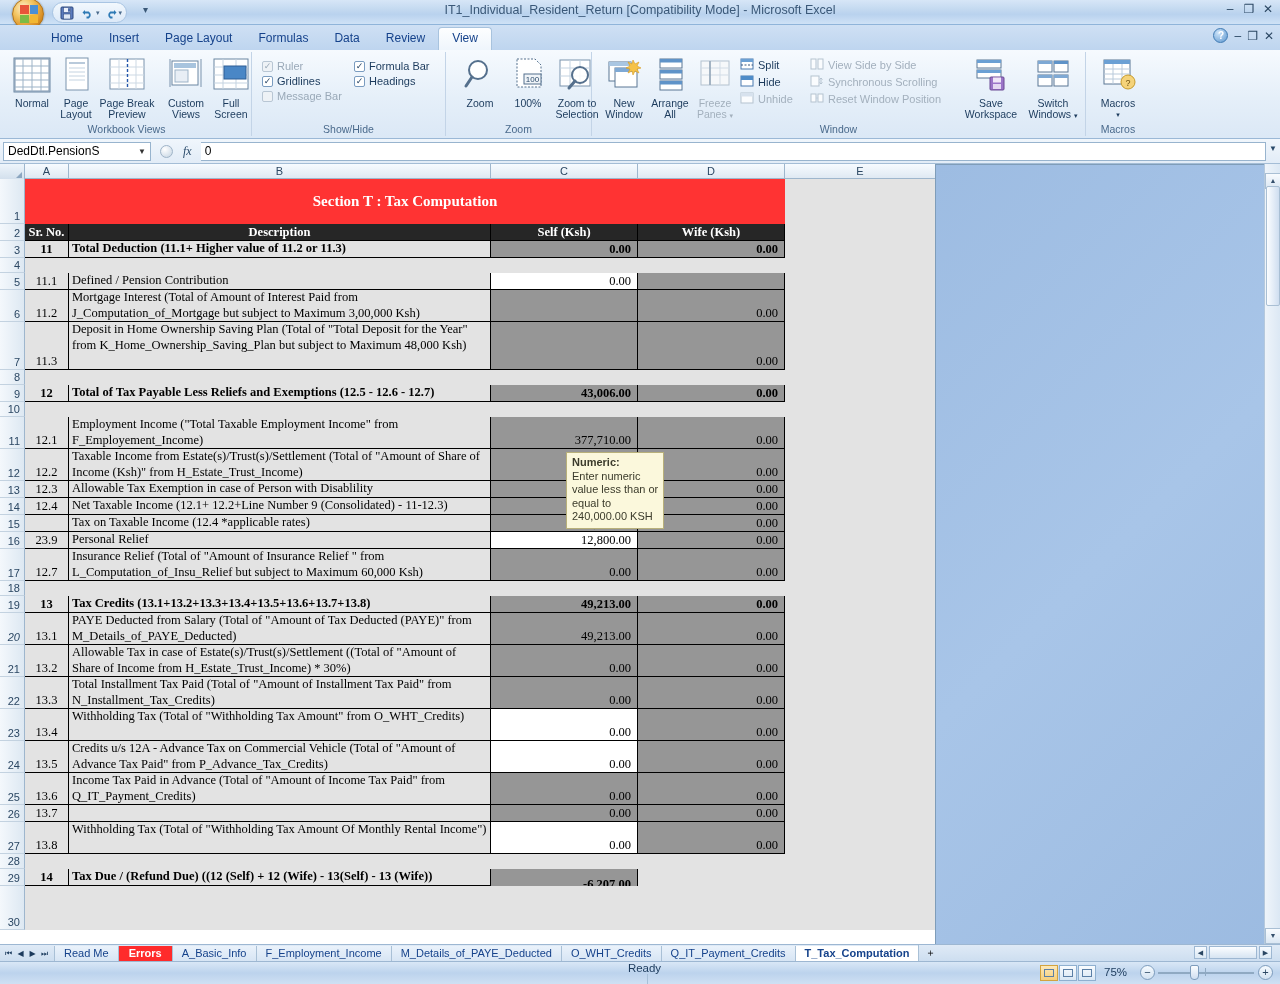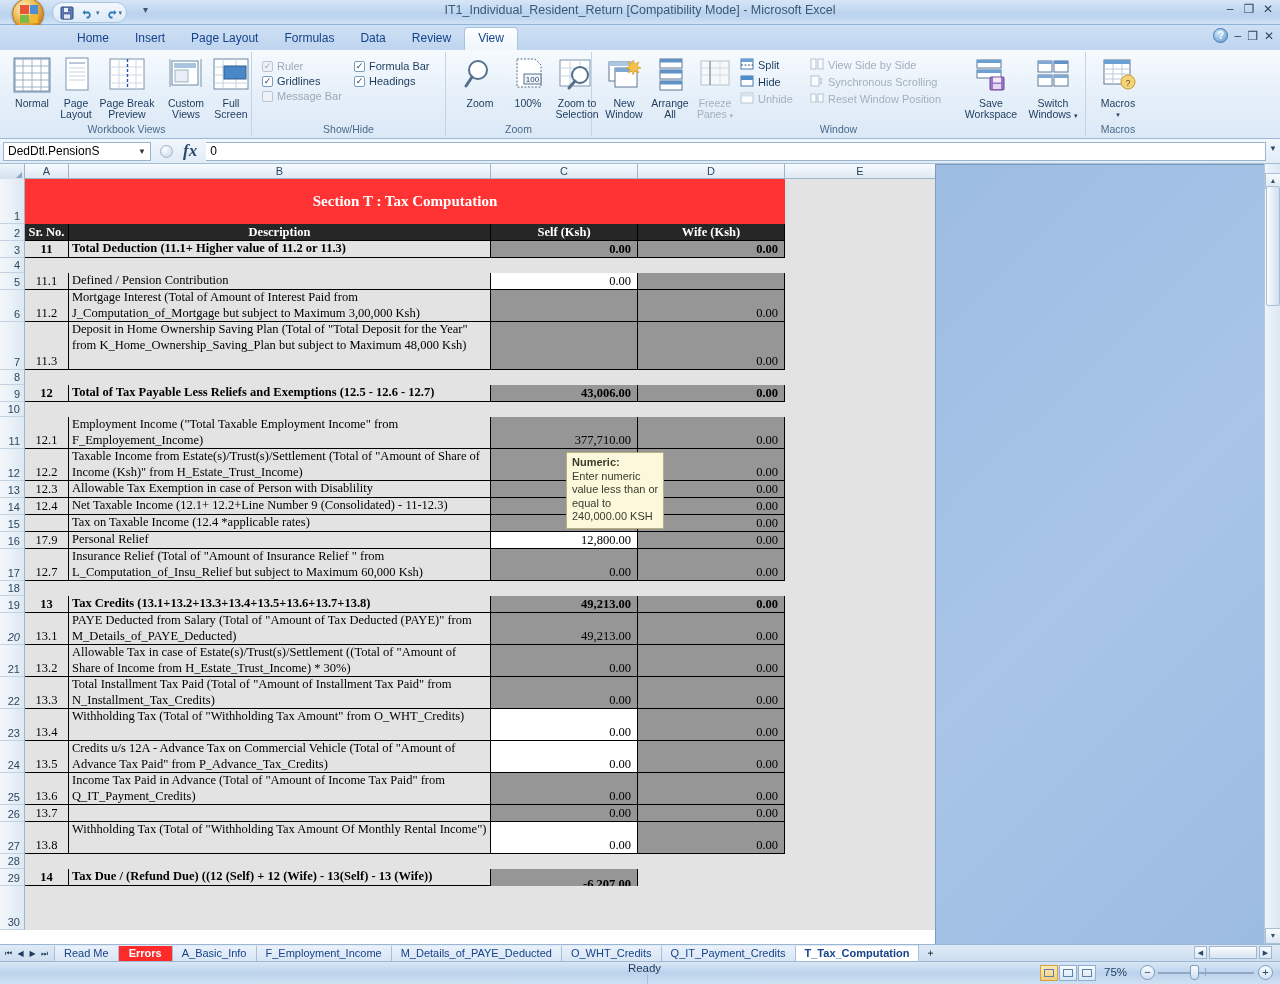--- a/index.html
+++ b/index.html
@@ -61,21 +61,21 @@
     font-size:12.5px; color:#3a5878; white-space:nowrap;
   }
   .winbtns{ position:absolute; right:4px; top:2px; display:flex; gap:3px; align-items:center; color:#2b4763; }
   .winbtns span{ font-size:12px; width:16px; text-align:center; }
 
   
   .tabstrip{
     position:absolute; left:0; top:25px; width:1280px; height:25px;
     background: linear-gradient(180deg,#cfe0f4 0%, #bed5ef 100%);
   }
-  .tabs{ position:absolute; left:64px; top:0; display:flex; height:25px; align-items:flex-end;text-align:right;}
+  .tabs{ position:absolute; left:38px; top:0; display:flex; height:25px; align-items:flex-end;text-align:right;}
   .tab{
     padding:3px 13px 5px 13px; font-size:12px; color:#15428b;
     border-radius:4px 4px 0 0; white-space:nowrap; cursor:default;
   }
   .tab.active{
     background:linear-gradient(180deg,#fdfeff,#eef5fc);
     border:1px solid #a8c3de; border-bottom:none; color:#15428b;
     margin-bottom:-1px; padding-bottom:6px;
   }
   .tab-right{ position:absolute; right:6px; top:3px; display:flex; gap:6px; align-items:center; color:#2b4763; }
@@ -123,21 +123,21 @@
   }
   .namebox{
     width:148px; height:19px; margin-left:3px;
     background:#fff; border:1px solid #98b4ce;
     display:flex; align-items:center; padding:0 4px;
     font-size:12px; color:#000;
   }
   .namebox .nb-text{ flex:1; overflow:hidden; white-space:nowrap; }
   .namebox .nb-caret{ font-size:8px; color:#333; }
   .fbtns{ display:flex; align-items:center; gap:10px; padding:0 9px; color:#8a9aa8;}
-  .fbtns .fx{ font-style:italic; font-family:"Liberation Serif", serif; font-size:17px; color:#2a4a6a; font-weight:bold;}
+  .fbtns .fx{ font-style:italic; font-family:"Liberation Serif", serif; font-size:12px; color:#2a4a6a; font-weight:normal;}
   .fbtns .circ{ width:13px;height:13px;border-radius:50%;background:radial-gradient(circle at 35% 30%,#fff,#c3d3e2);border:1px solid #9fb4c8;}
   .finput{
     flex:1; height:19px; background:#fff; border:1px solid #98b4ce; border-left:none;
     display:flex; align-items:center; padding:0 4px; font-size:12px; color:#000;
     margin-right:14px;
   }
   .fdrop{ position:absolute; right:3px; top:5px; font-size:8px; color:#2a4a6a;}
 
   
   .sheetwin{
@@ -845,21 +845,21 @@
             <span class="txt rgt">55,805.45</span>
           </div>
           <div class="cell cD numcell gray" style="height: 17px;">
             <span class="txt rgt">0.00</span>
           </div>
           <div class="cell cE nofill" style="height: 17px;"></div>
         </div>
         <div class="row" style="height: 17px;">
           <div class="rh" style="height: 17px;">16</div>
           <div class="cell cA lgray" style="height: 17px; display: flex; align-items: flex-end; justify-content: center;">
-            <span class="txt ctr">17.9</span>
+            <span class="txt ctr">23.9</span>
           </div>
           <div class="cell cB lgray" style="height: 17px; display: flex; align-items: center;">
             <span class="txt" style="display: block; width: 100%;">Personal Relief</span>
           </div>
           <div class="cell cC numcell white" style="height: 17px;">
             <span class="txt rgt">12,800.00</span>
           </div>
           <div class="cell cD numcell gray" style="height: 17px;">
             <span class="txt rgt">0.00</span>
           </div>

